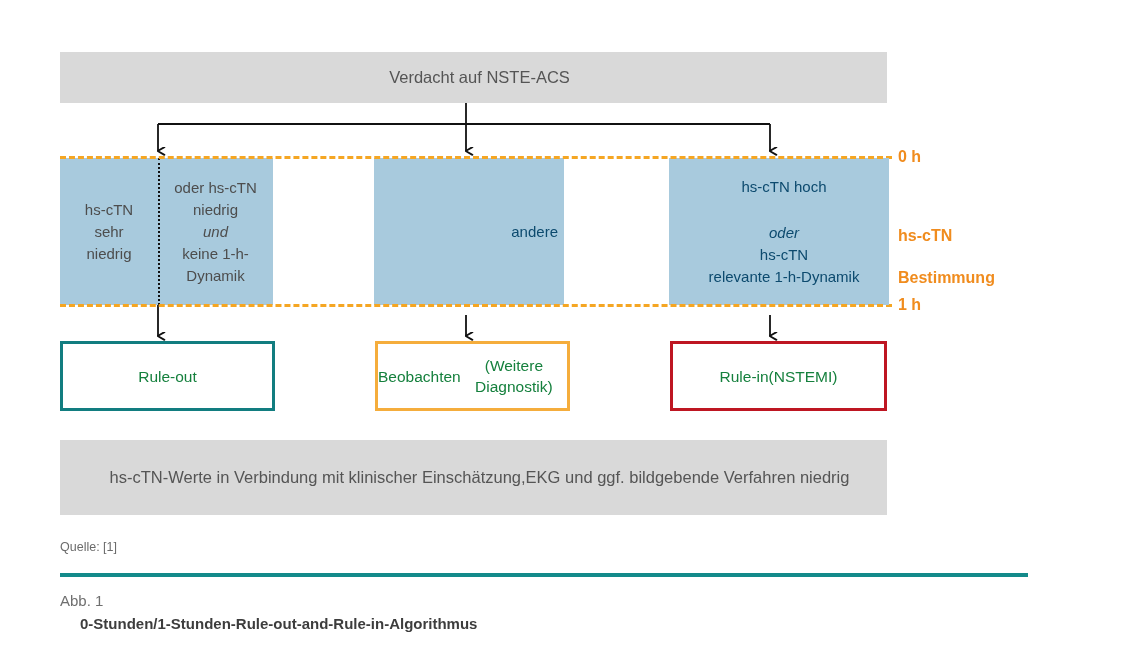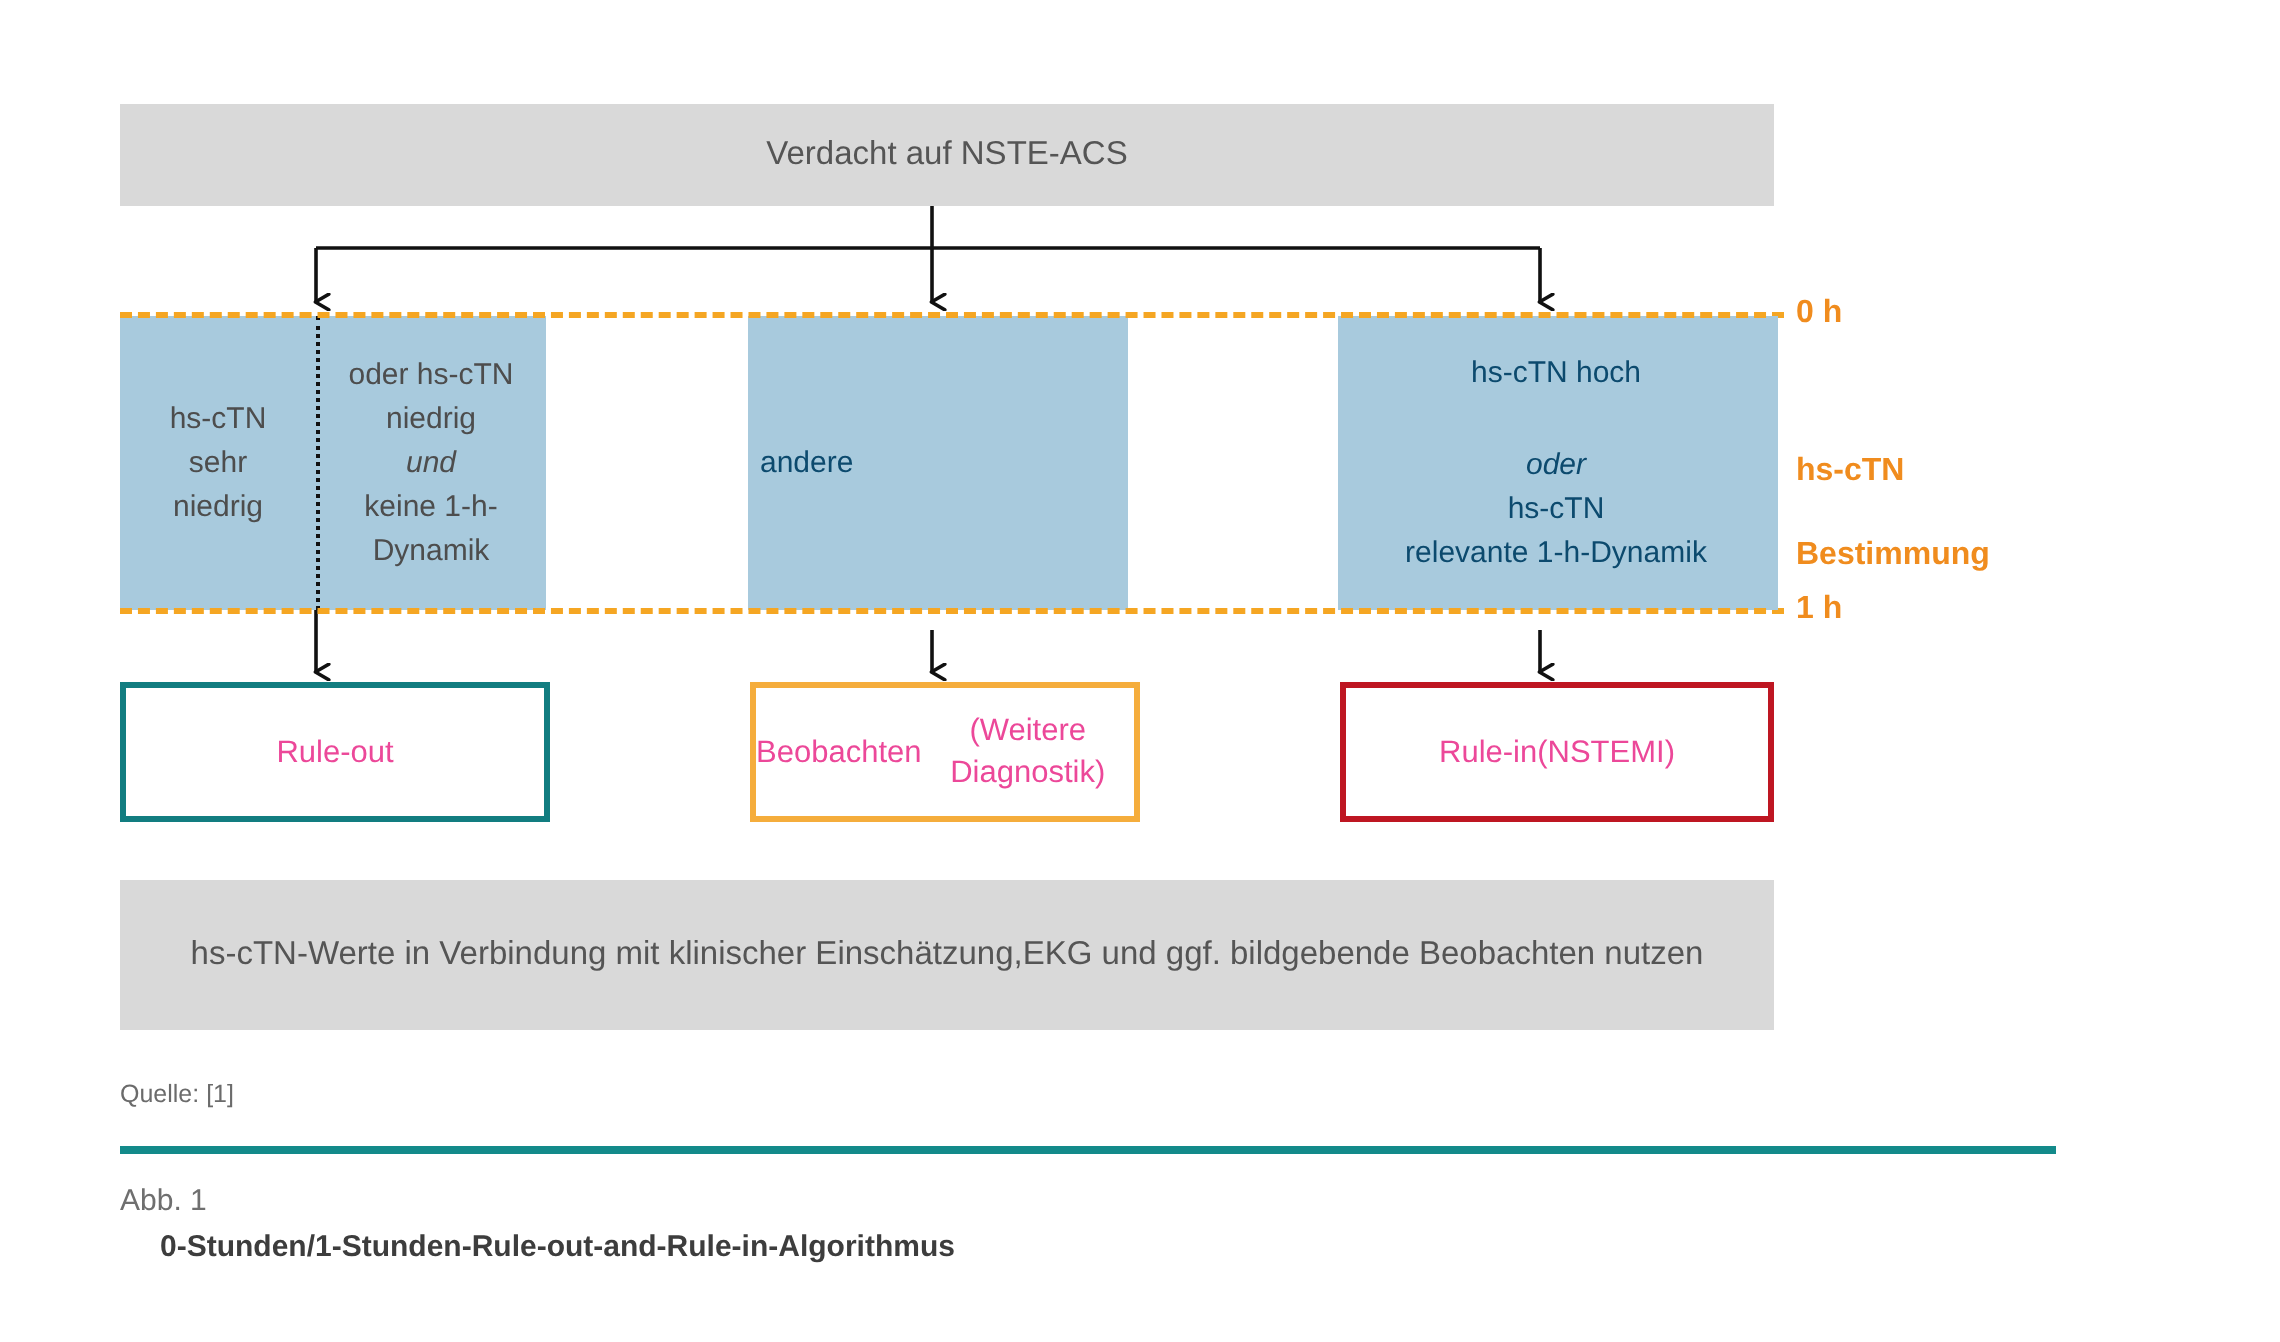--- a/index.html
+++ b/index.html
@@ -8,21 +8,21 @@
     background:#ffffff;
     font-family:"Liberation Sans", sans-serif;
     color:#4a4a4a;
     overflow:hidden;
     position:relative;
   }
   #figure{position:absolute;left:0;top:0;width:1140px;height:671px;}
 
   
   .box{position:absolute;box-sizing:border-box;display:flex;
-       align-items:center;justify-content:center;text-align:left;}
+       align-items:center;justify-content:center;text-align:right;padding-left:12px;}
 
   .gray-box{
     background:#d9d9d9;
     color:#555555;
     font-size:16.5px;
     line-height:23px;
   }
 
   .blue-box{
     background:#a8cadd;
@@ -46,21 +46,21 @@
   }
   #blue-divider{
     position:absolute;
     border-left:2.5px dotted #111111;
   }
 
   
   .outcome{
     position:absolute;box-sizing:border-box;background:#ffffff;
     display:flex;align-items:center;justify-content:center;text-align:center;
-    font-size:15.5px;line-height:21px;color:#ec4899;
+    font-size:15.5px;line-height:21px;color:#15803d;
   }
 
   
   .dash-line{
     position:absolute;height:0;
     border-top:3px dashed #f5a623;
   }
 
   
   .orange-label{
@@ -167,21 +167,21 @@
     <span>(Weitere Diagnostik)</span>
   </div>
 
   <div class="outcome" style="left:670px;top:341px;width:217px;height:70px;border:3px solid #be1622;flex-direction:row;">
     <span>Rule-in</span>
     <span>(NSTEMI)</span>
   </div>
 
   <div class="box gray-box" style="left:60px;top:440px;width:827px;height:75px;flex-direction:row;">
     <span>hs-cTN-Werte in Verbindung mit klinischer Einschätzung,</span>
-    <span>EKG und ggf. bildgebende Beobachten nutzen</span>
+    <span>EKG und ggf. bildgebende Verfahren niedrig</span>
   </div>
 
   <div id="quelle">Quelle: [1]</div>
   <div id="rule-teal"></div>
   <div id="abb-num">Abb. 1</div>
   <div id="abb-title">0-Stunden/1-Stunden-Rule-out-and-Rule-in-Algorithmus</div>
 
 </div>
 
 </body></html>

